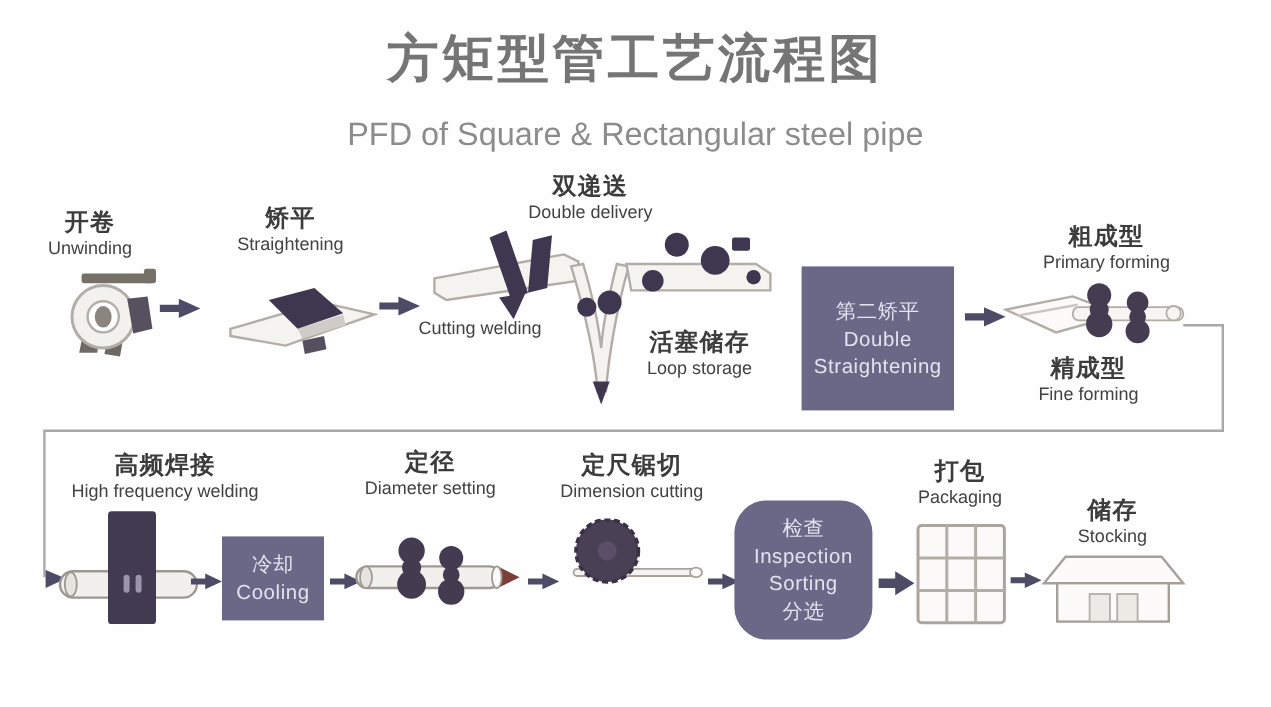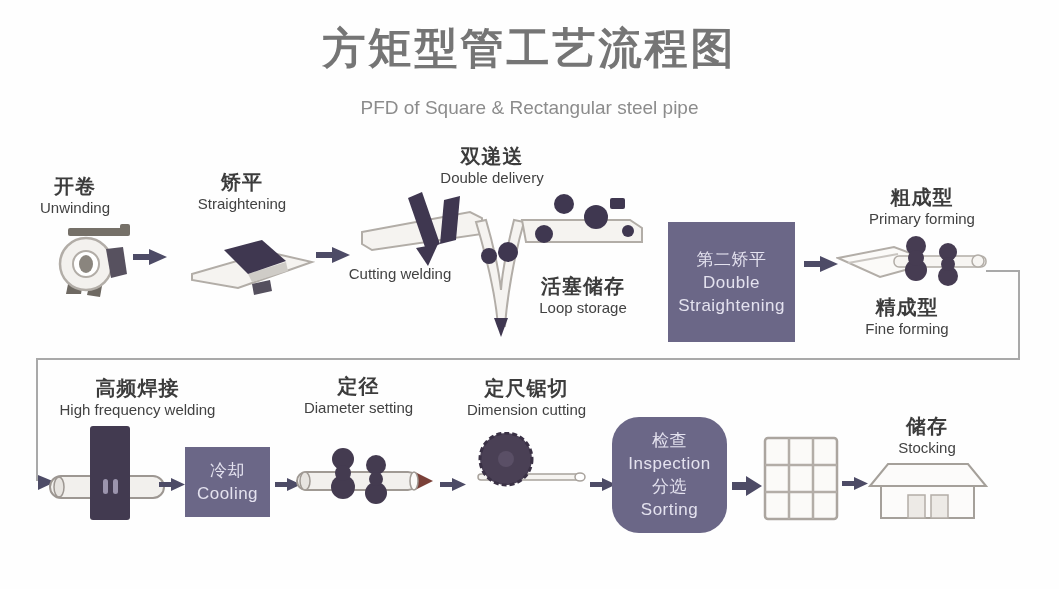--- a/index.html
+++ b/index.html
@@ -2,21 +2,21 @@
 <html style="--process-box: #6b6787; --arrow: #4d4b66; --connector-line: #a9a9a9; --title-zh: #757575; --title-en: #8c8c8c; --label-text: #3c3c3c; --machine-dark: #3f3750; --machine-light: #f5f3f0; --machine-outline: #b2ada7; --saw-tip: #7a4038;"><head>
 <meta charset="utf-8">
 <style>
   * { margin:0; padding:0; box-sizing:border-box; }
   html,body { background:#ffffff; font-family:"Liberation Sans", sans-serif; }
   .canvas { position:relative; width:1059px; height:589px; background:#fefefe; overflow:hidden; }
 
   .title-zh { position:absolute; left:0; right:0; top:20px; text-align:center;
               font-size:43px; font-weight:700; letter-spacing:3px; color:var(--title-zh,#757575); }
   .title-en { position:absolute; left:0; right:0; top:97px; text-align:center;
-              font-size:19px; color:var(--title-en,#8c8c8c); }
+              font-size:27px; color:var(--title-en,#8c8c8c); }
 
   .lbl { position:absolute; text-align:center; color:var(--label-text,#3c3c3c); }
   .lbl .zh { display:block; font-size:20px; font-weight:700; line-height:24px; letter-spacing:1px; }
   .lbl .en { display:block; font-size:15px; line-height:19px; color:#424242; }
 
   .pbox { position:absolute; background:var(--process-box,#6b6787); color:#e4e2ef;
           display:flex; flex-direction:column; justify-content:center; text-align:center;
           font-size:17px; line-height:23px; letter-spacing:0.5px; }
 
   svg.icon, svg.arrow, svg.connector { position:absolute; display:block; }
@@ -188,27 +188,31 @@
     <circle cx="30" cy="27" r="26" fill="#4a4055" stroke="#3a3145" stroke-width="3" stroke-dasharray="5 3"></circle>
     <circle cx="30" cy="27" r="8" fill="#5a4f66"></circle>
   </svg>
   <svg class="arrow" style="left:590px; top:476px;" width="26" height="17" viewBox="0 0 26 17">
     <polygon points="0,6 12,6 12,2 26,8.5 12,15 12,11 0,11" fill="#4d4b66"></polygon>
   </svg>
 
   <div class="pbox" style="left:612px; top:417px; width:115px; height:116px;border-radius:27px;">
     <span>检查</span>
     <span>Inspection</span>
+    <span>Sorting</span>
     <span>分选</span>
-    <span>Sorting</span>
   </div>
   <svg class="arrow" style="left:732px; top:473px;" width="30" height="26" viewBox="0 0 30 26">
     <polygon points="0,9 14,9 14,3 30,13 14,23 14,17 0,17" fill="#4d4b66"></polygon>
   </svg>
 
+  <div class="lbl" style="left:740px; top:381px; width:120px;">
+    <span class="zh">打包</span>
+    <span class="en">Packaging</span>
+  </div>
   <svg class="icon" style="left:763px; top:436px;" width="76" height="85" viewBox="0 0 76 85">
     <rect x="2" y="2" width="72" height="81" rx="3" fill="#fbfaf8" stroke="#aba59f" stroke-width="2.5"></rect>
     <line x1="26" y1="2" x2="26" y2="83" stroke="#b3ada7" stroke-width="2.5"></line>
     <line x1="50" y1="2" x2="50" y2="83" stroke="#b3ada7" stroke-width="2.5"></line>
     <line x1="2" y1="29" x2="74" y2="29" stroke="#b3ada7" stroke-width="2.5"></line>
     <line x1="2" y1="56" x2="74" y2="56" stroke="#b3ada7" stroke-width="2.5"></line>
   </svg>
   <svg class="arrow" style="left:842px; top:475px;" width="26" height="17" viewBox="0 0 26 17">
     <polygon points="0,6 12,6 12,2 26,8.5 12,15 12,11 0,11" fill="#4d4b66"></polygon>
   </svg>

